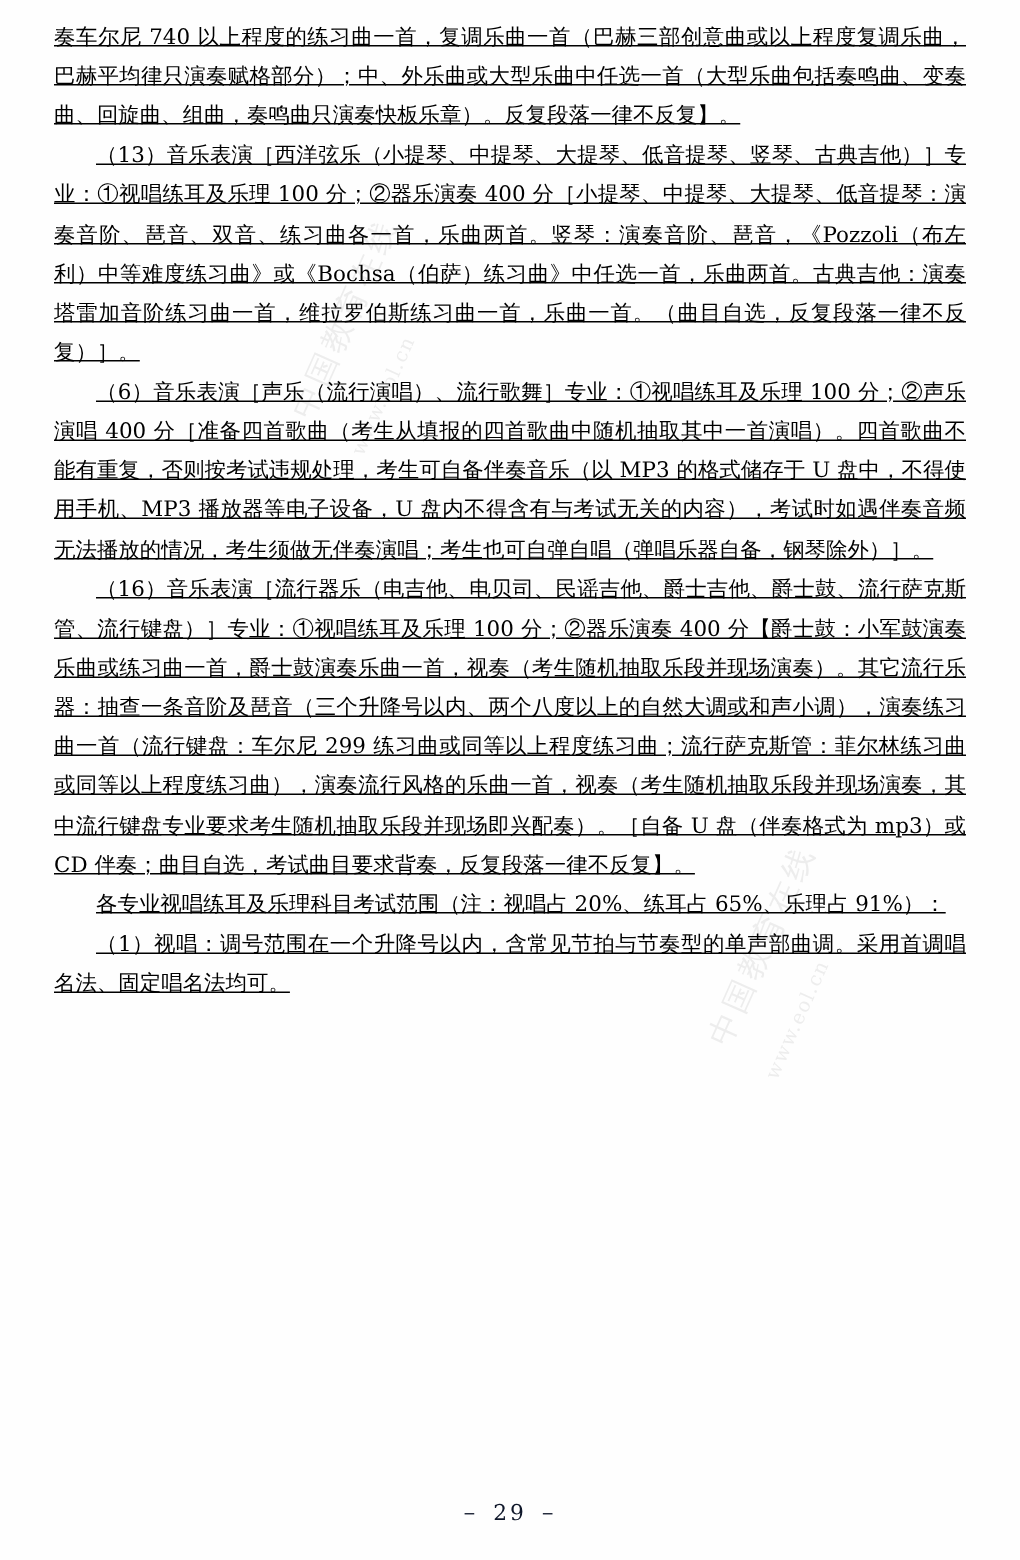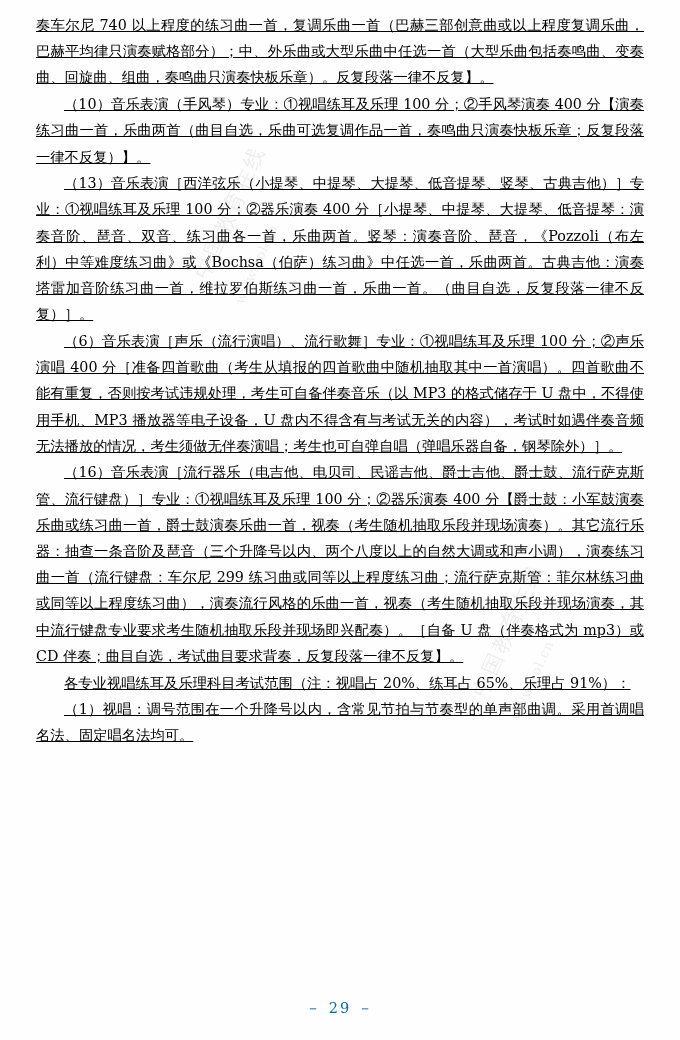--- a/index.html
+++ b/index.html
@@ -81,38 +81,37 @@
   }
   .footer {
     position: absolute;
     left: 0;
     bottom: 22px;
     width: 680px;
     text-align: center;
     font-size: 14.5px;
     font-family: "DejaVu Serif", "Liberation Serif", serif;
     letter-spacing: 2px;
-    color: #0369a1;
+    color: #0f172a;
   }
 </style>
 </head>
 <body>
 
 <div class="page">
 
   <div class="watermark">
     <div class="wm-text wm1">中国教育在线</div>
     <div class="wm-text wm2">www.eol.cn</div>
     <div class="wm-text wm3">中国教育在线</div>
     <div class="wm-text wm4">www.eol.cn</div>
   </div>
 
   <div class="content">
     <p class="para">奏车尔尼 740 以上程度的练习曲一首，复调乐曲一首（巴赫三部创意曲或以上程度复调乐曲，巴赫平均律只演奏赋格部分）；中、外乐曲或大型乐曲中任选一首（大型乐曲包括奏鸣曲、变奏曲、回旋曲、组曲，奏鸣曲只演奏快板乐章）。反复段落一律不反复】。</p>
-    <p class="para indent">（10）音乐表演（手风琴）专业：①视唱练耳及乐理 100 分；②手风琴演奏 400 分【演奏练习曲一首，乐曲两首（曲目自选，乐曲可选复调作品一首，奏鸣曲只演奏快板乐章；反复段落一律不反复）】。</p>
     <p class="para indent">（13）音乐表演［西洋弦乐（小提琴、中提琴、大提琴、低音提琴、竖琴、古典吉他）］专业：①视唱练耳及乐理 100 分；②器乐演奏 400 分［小提琴、中提琴、大提琴、低音提琴：演奏音阶、琶音、双音、练习曲各一首，乐曲两首。竖琴：演奏音阶、琶音，《Pozzoli（布左利）中等难度练习曲》或《Bochsa（伯萨）练习曲》中任选一首，乐曲两首。古典吉他：演奏塔雷加音阶练习曲一首，维拉罗伯斯练习曲一首，乐曲一首。（曲目自选，反复段落一律不反复）］。</p>
     <p class="para indent">（6）音乐表演［声乐（流行演唱）、流行歌舞］专业：①视唱练耳及乐理 100 分；②声乐演唱 400 分［准备四首歌曲（考生从填报的四首歌曲中随机抽取其中一首演唱）。四首歌曲不能有重复，否则按考试违规处理，考生可自备伴奏音乐（以 MP3 的格式储存于 U 盘中，不得使用手机、MP3 播放器等电子设备，U 盘内不得含有与考试无关的内容），考试时如遇伴奏音频无法播放的情况，考生须做无伴奏演唱；考生也可自弹自唱（弹唱乐器自备，钢琴除外）］。</p>
     <p class="para indent">（16）音乐表演［流行器乐（电吉他、电贝司、民谣吉他、爵士吉他、爵士鼓、流行萨克斯管、流行键盘）］专业：①视唱练耳及乐理 100 分；②器乐演奏 400 分【爵士鼓：小军鼓演奏乐曲或练习曲一首，爵士鼓演奏乐曲一首，视奏（考生随机抽取乐段并现场演奏）。其它流行乐器：抽查一条音阶及琶音（三个升降号以内、两个八度以上的自然大调或和声小调），演奏练习曲一首（流行键盘：车尔尼 299 练习曲或同等以上程度练习曲；流行萨克斯管：菲尔林练习曲或同等以上程度练习曲），演奏流行风格的乐曲一首，视奏（考生随机抽取乐段并现场演奏，其中流行键盘专业要求考生随机抽取乐段并现场即兴配奏）。［自备 U 盘（伴奏格式为 mp3）或 CD 伴奏；曲目自选，考试曲目要求背奏，反复段落一律不反复】。</p>
     <p class="para indent">各专业视唱练耳及乐理科目考试范围（注：视唱占 20%、练耳占 65%、乐理占 91%）：</p>
     <p class="para indent">（1）视唱：调号范围在一个升降号以内，含常见节拍与节奏型的单声部曲调。采用首调唱名法、固定唱名法均可。</p>
 
   </div>
 
   <div class="footer">－ 29 －</div>
 </div>

